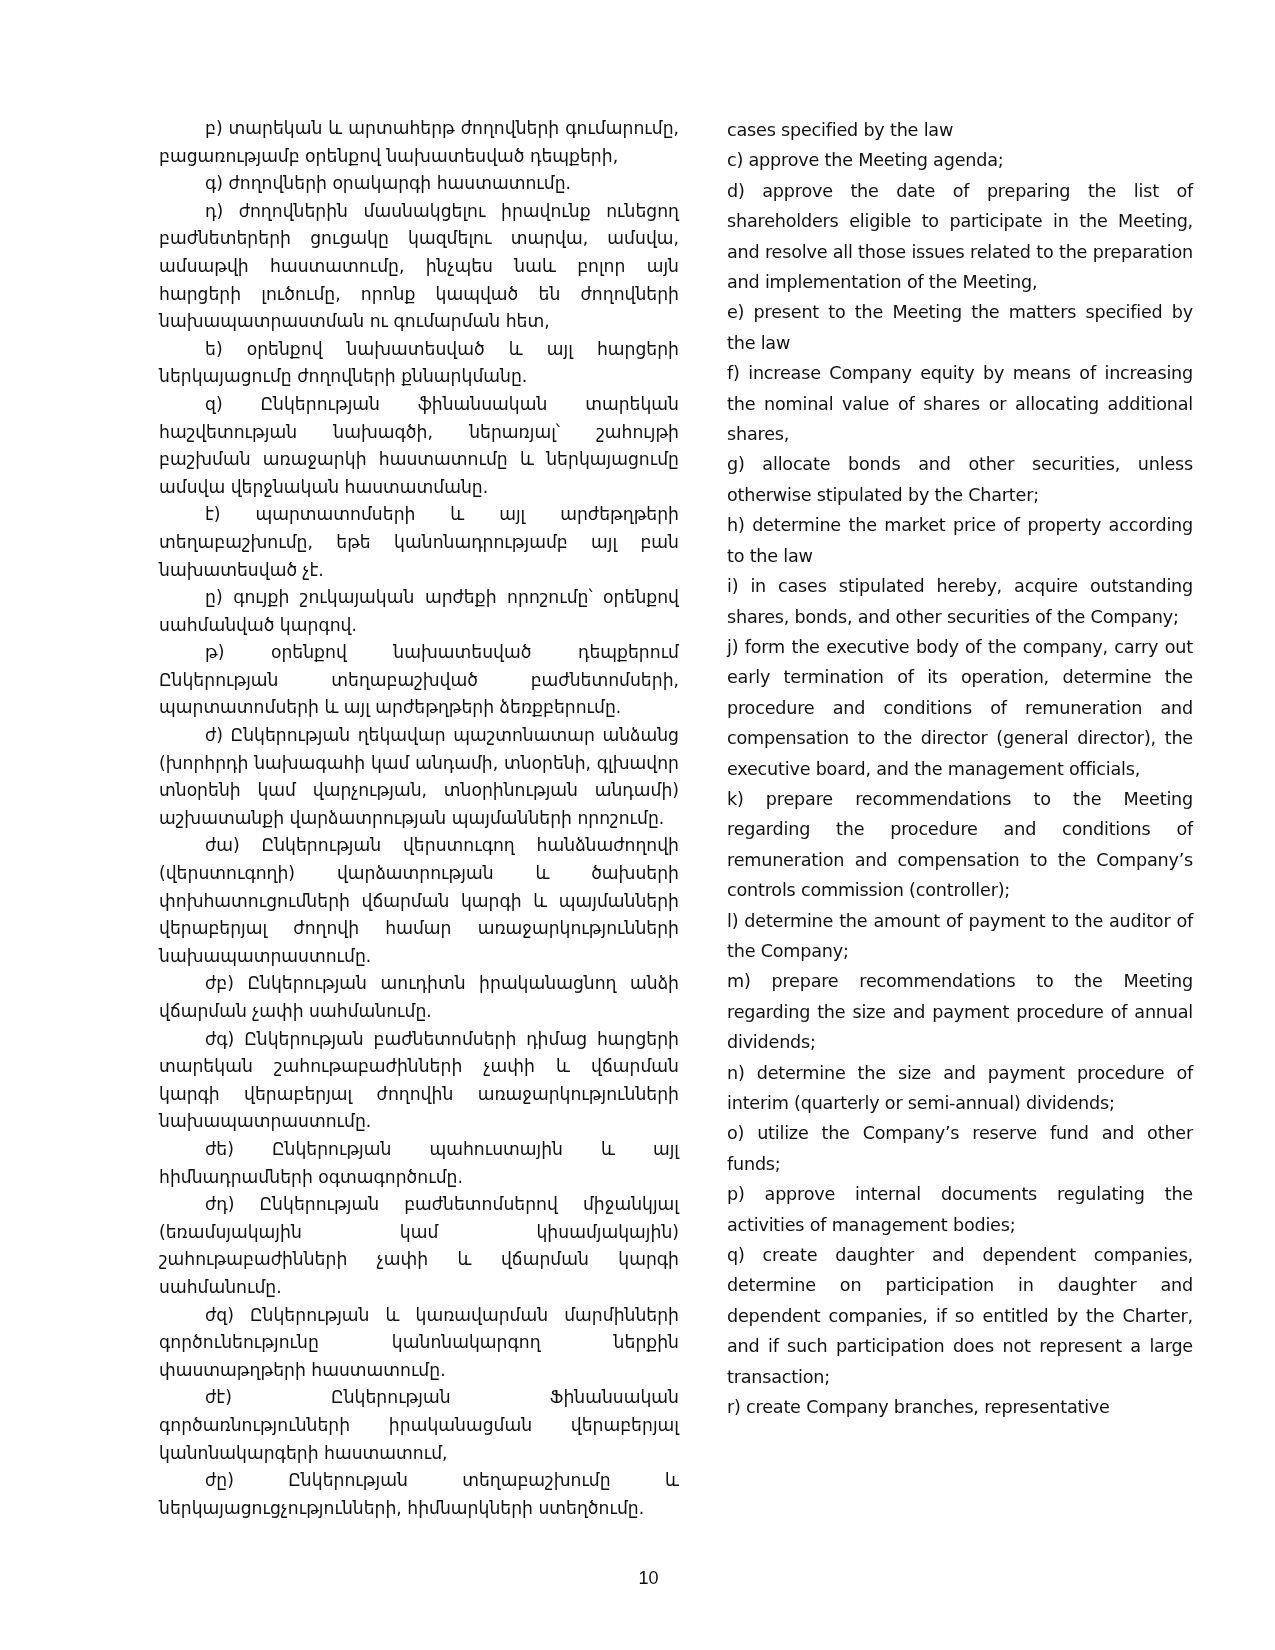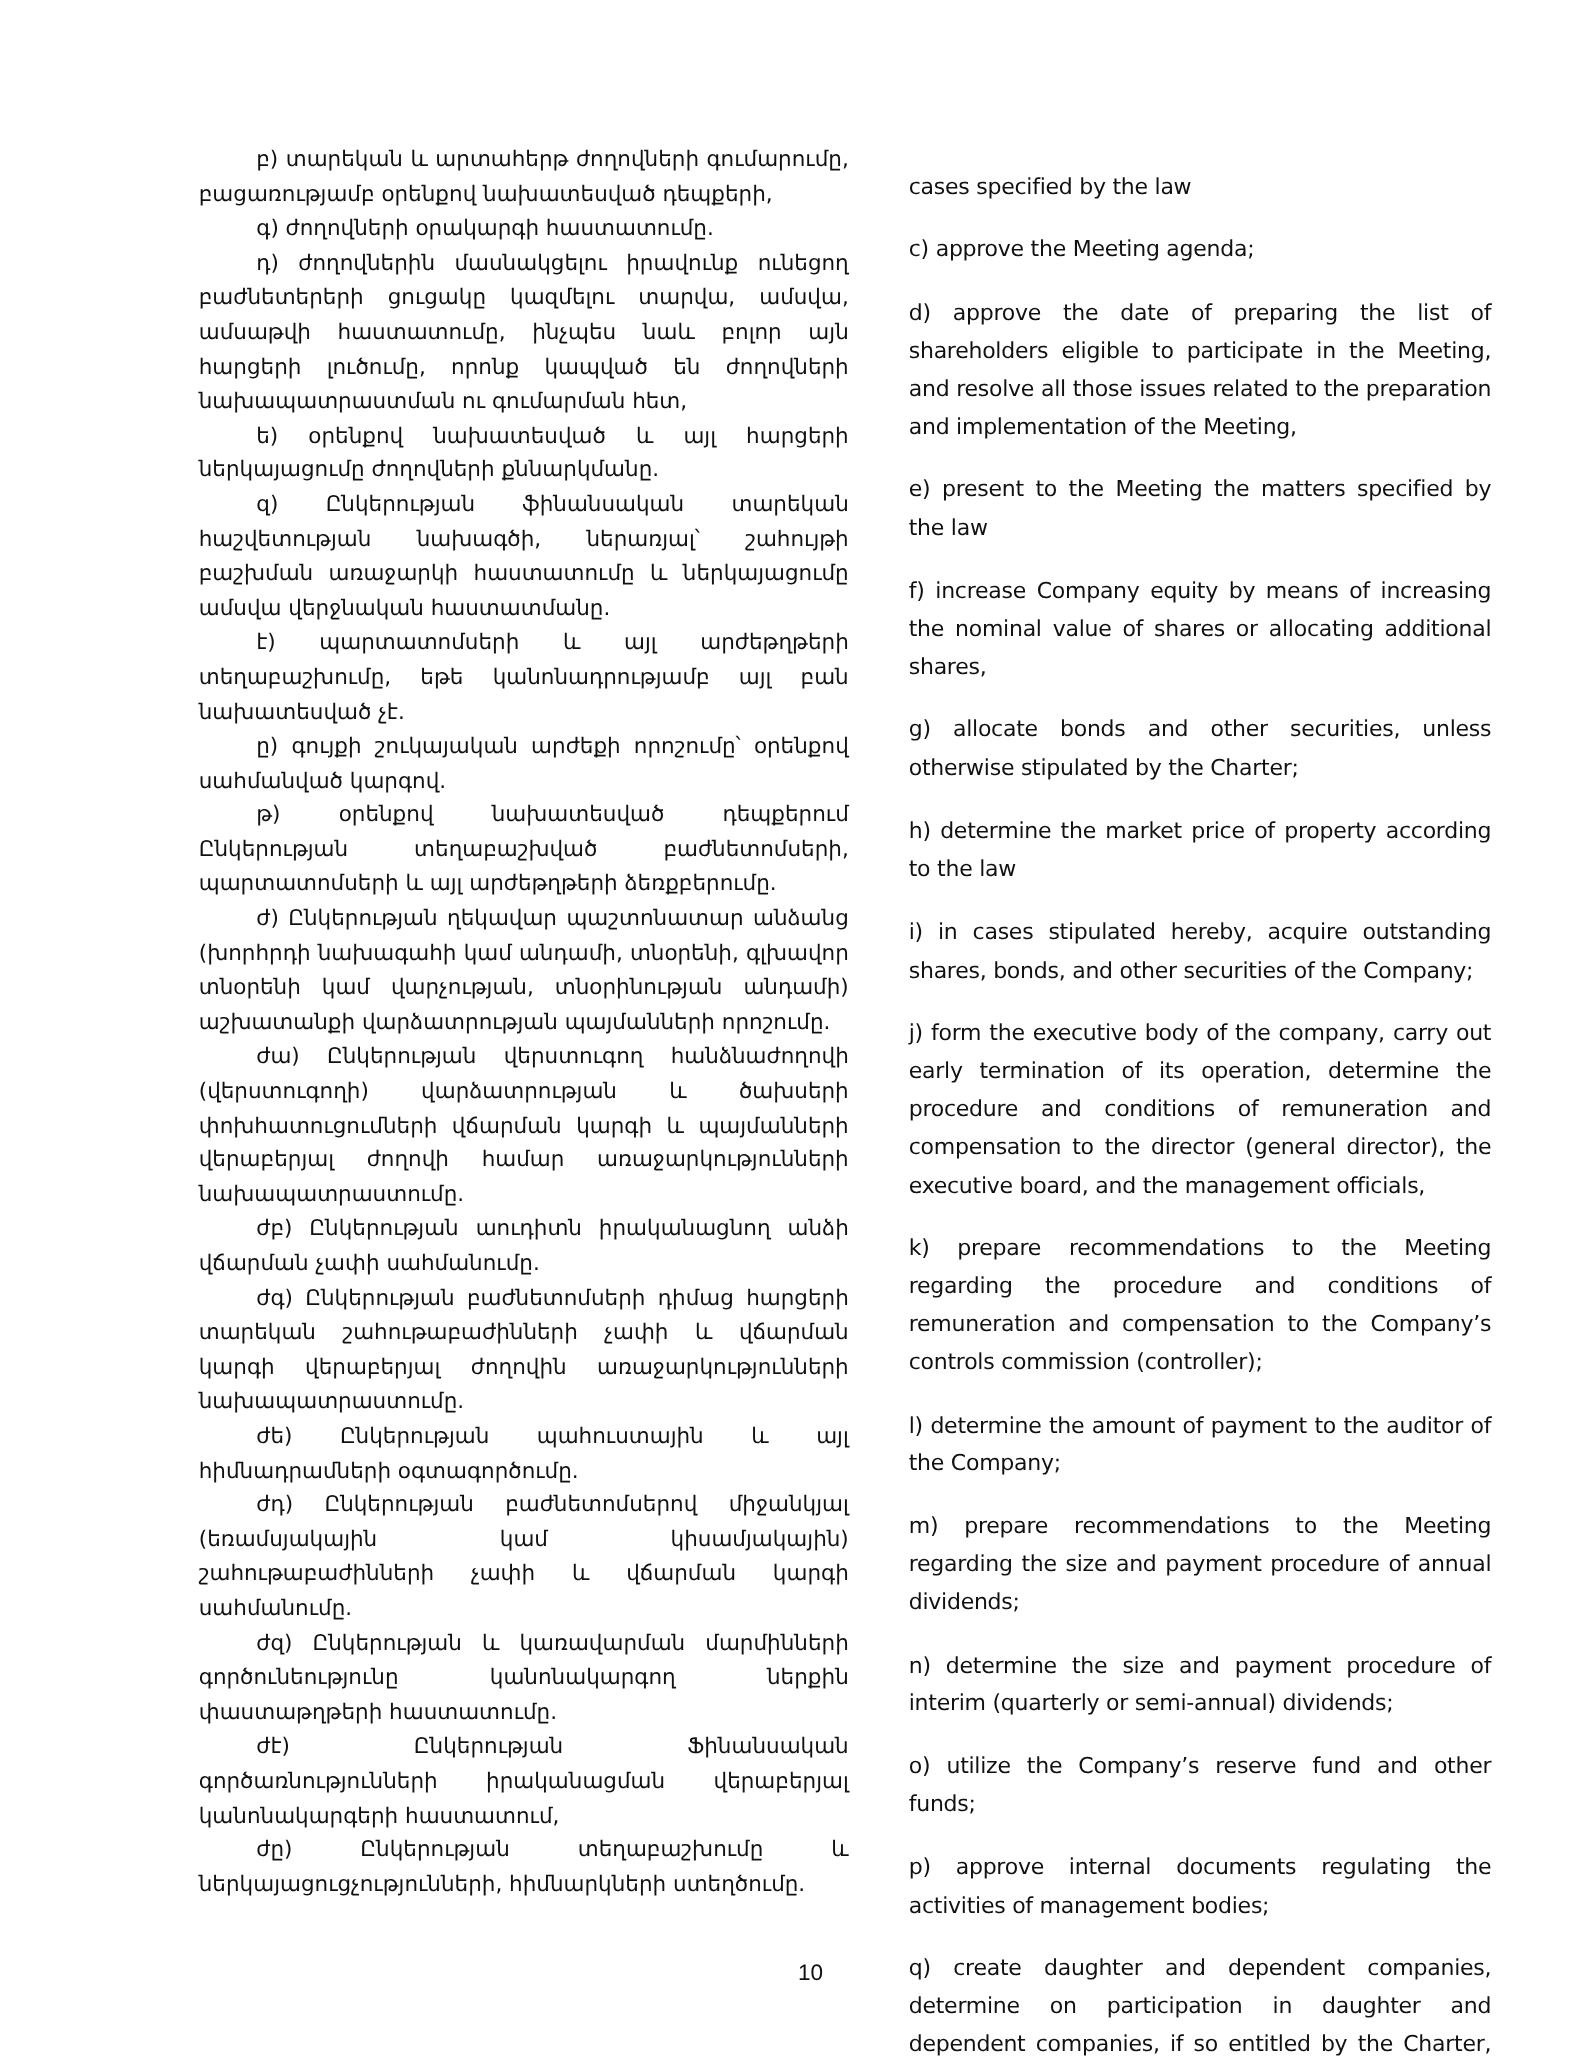--- a/index.html
+++ b/index.html
@@ -10,21 +10,21 @@
       font-family: "DejaVu Sans", sans-serif; font-size: 17.2px; line-height: 27.6px;
       text-align: justify;
     }
     .col-right {
       position: absolute; left: 716px; top: 115px; width: 466px;
       font-family: "DejaVu Sans", sans-serif; font-size: 17.6px; line-height: 30.4px;
       text-align: justify; letter-spacing: -0.2px;
     }
     .para { margin: 0; padding: 0; }
     .col-left .para { text-indent: 46px; }
-    .col-right .para { text-indent: 0; margin-top: 20px; }
+    .col-right .para { text-indent: 0; }
     .page-number {
       position: absolute; left: 0; width: 1275px; top: 1568px; text-align: center;
       font-family: "Liberation Sans", sans-serif; font-size: 18px;
     }
   </style>
 </head>
 <body>
 
 <div class="page">
 

